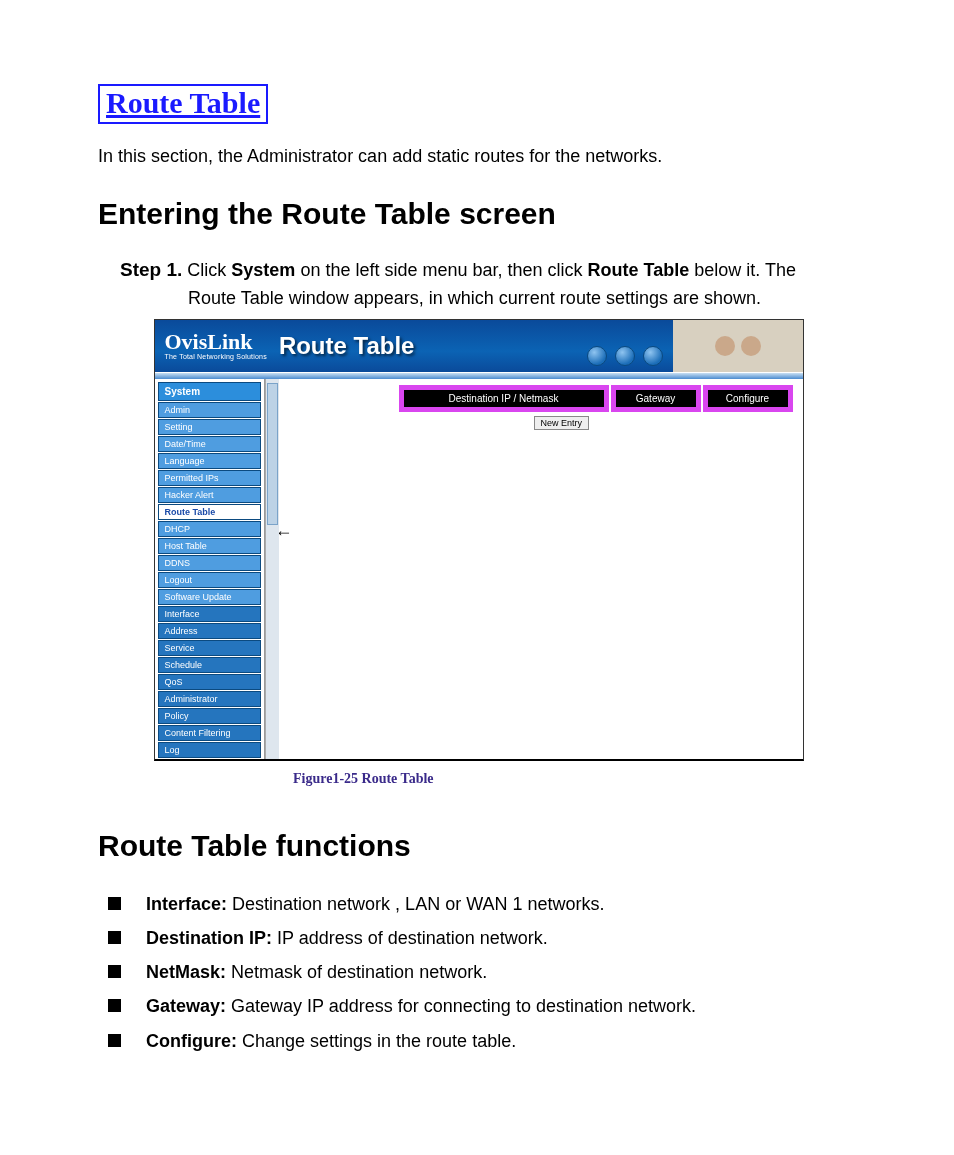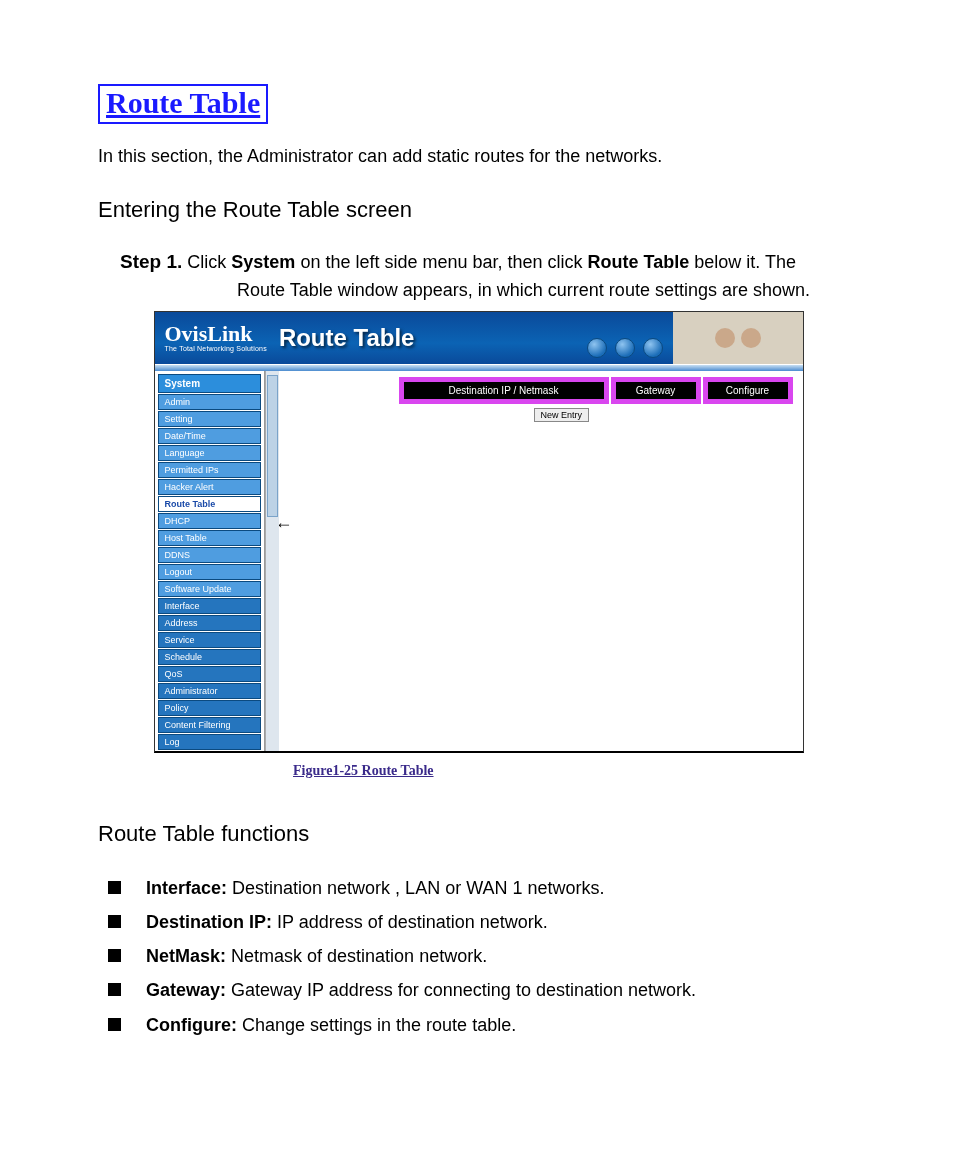--- a/index.html
+++ b/index.html
@@ -27,40 +27,39 @@
     font-family: "Times New Roman", serif;
     font-size: 30px;
     font-weight: bold;
     text-decoration: underline;
   }
   .intro {
     font-size: 18px;
     margin-bottom: 30px;
   }
   h2.section {
-    font-size: 22px;
-    font-weight: normal;
+    font-size: 30px;
+    font-weight: bold;
     margin: 0 0 24px 0;
   }
   .step {
     margin-left: 22px;
     font-size: 18px;
     line-height: 1.55;
   }
   .step .step-label {
     font-family: Arial, sans-serif;
     font-weight: 900;
     font-size: 19px;
   }
   .step .step-body { }
   .step .step-body b { font-weight: bold; }
   .step .indent2 {
     margin-left: 68px;
     display: block;
-    text-align: center;
   }
 
   
   .shot {
     width: 648px;
     margin: 6px auto 0 auto;
     border: 1px solid #333;
     border-bottom: 2px solid #000;
     font-family: Arial, sans-serif;
   }
@@ -221,21 +220,20 @@
     background: #bcd2e6;
     border: 1px solid #7aa3c9;
   }
 
   .caption {
     font-family: "Times New Roman", serif;
     color: #3a2a8a;
     font-weight: bold;
     font-size: 14px;
     margin: 10px 0 0 195px;
-    text-decoration: underline;
   }
 
   .functions {
     list-style: none;
     padding: 0;
     margin: 0 0 0 10px;
   }
   .functions li {
     position: relative;
     padding-left: 38px;

